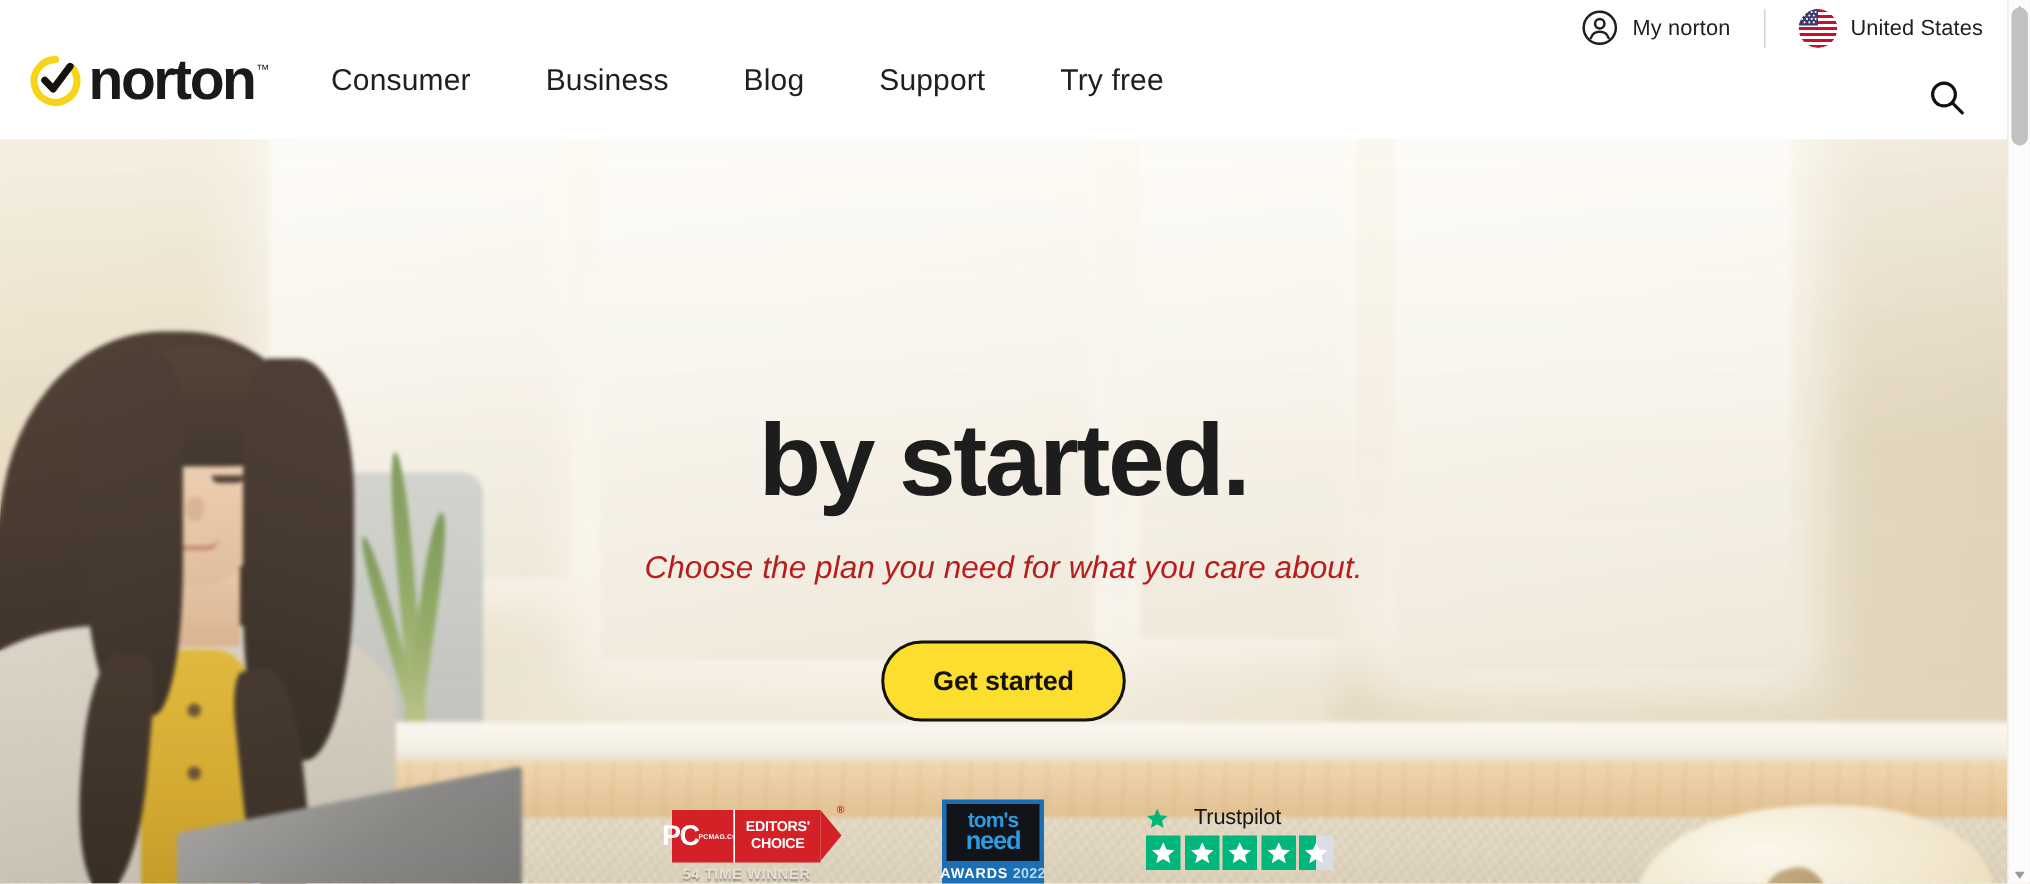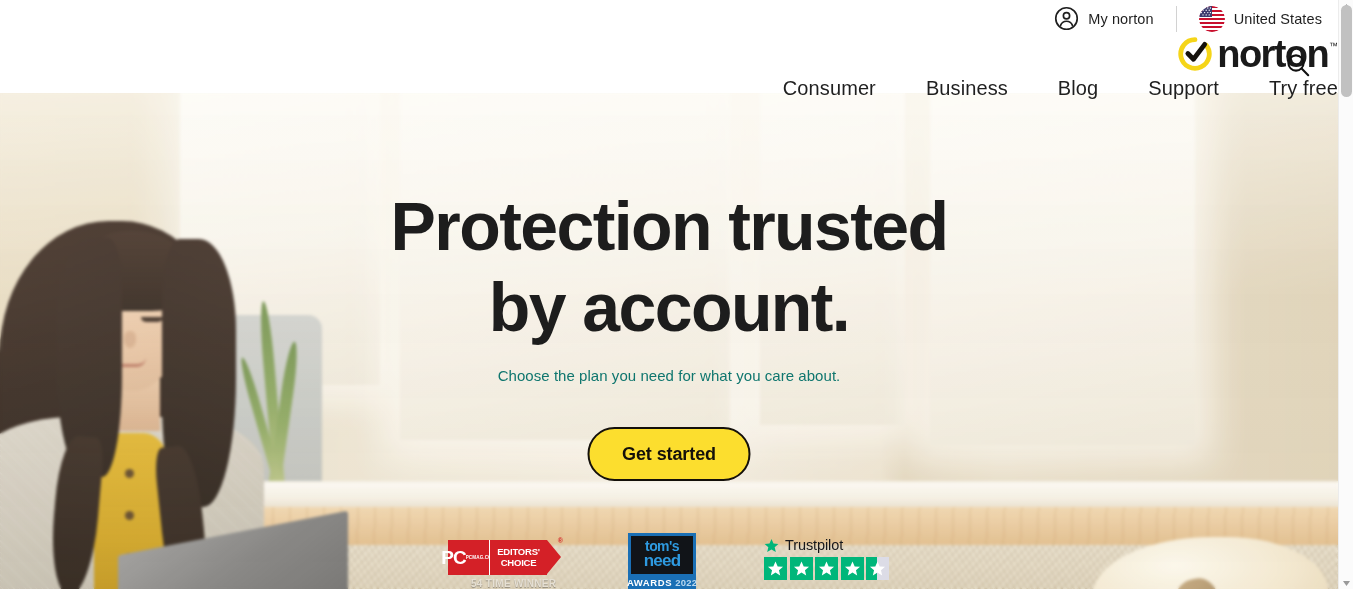--- a/index.html
+++ b/index.html
@@ -61,23 +61,22 @@
   }
 
   
   .main-nav {
     position: absolute;
     top: 37px; left: 0;
     width: 1338px;
     height: 56px;
     background: #ffffff;
     display: flex;
-    align-items: flex-end;
+    align-items: flex-start;
     z-index: 30;
-    flex-direction: column;
   }
   .logo {
     display: flex;
     align-items: center;
     margin-left: 20px;
     cursor: pointer;
     position: relative;
   }
   .logo-mark { width: 34px; height: 34px; display: block; margin-right: 5px; }
   .logo-word {
@@ -359,23 +358,24 @@
     font-weight: bold;
     color: #1d1d1d;
     letter-spacing: -1.6px;
   }
   .hero-sub {
     position: absolute;
     left: 50%;
     transform: translateX(-50%);
     top: 274px;
     width: 820px;
-    font-size: 15px;
-    color: #0f766e;
+    font-size: 21px;
+    color: #b91c1c;
     letter-spacing: .05px;
+    font-style: italic;
   }
   .cta {
     position: absolute;
     left: 50%;
     transform: translateX(-50%);
     top: 334px;
     width: 163px;
     height: 54px;
     border-radius: 30px;
     background: #fcde2e;
@@ -447,21 +447,21 @@
   .pcmag-ec {
     color: #ffffff; font-weight: bold; font-size: 9.5px;
     line-height: 10.5px; letter-spacing: -.2px; text-align: center;
   }
   .pcmag-reg {
     position: absolute; right: -16px; top: -3px;
     color: #d42027; font-size: 7px; font-weight: bold;
   }
   .pcmag-sub {
     color: #e6e0d4; font-size: 10px; font-weight: bold;
-    letter-spacing: .3px; margin-top: 3px; margin-left: 23px;
+    letter-spacing: .3px; margin-top: 3px; margin-left: 7px;
     text-shadow: 0 1px 1px rgba(0,0,0,.35);
   }
 
   
   .tomsguide {
     width: 68px;
     background: #1a6fb5;
     padding: 3px;
     text-align: center;
   }
@@ -484,21 +484,21 @@
   .tg-aw-word {
     color: #ffffff; font-weight: bold; font-size: 9.5px; letter-spacing: .6px;
   }
   .tg-aw-year {
     color: #b9d8ef; font-weight: bold; font-size: 9.5px; letter-spacing: .2px;
   }
 
   
   .trustpilot { width: 126px; margin-top: 4px; }
   .tp-head {
-    display: flex; align-items: center; gap: 6px; margin-bottom: 4px;
+    display: flex; align-items: center; gap: 17px; margin-bottom: 4px;
   }
   .tp-star-logo { width: 15px; height: 15px; display: block; }
   .tp-name {
     color: #16161a; font-size: 14.5px; letter-spacing: -.1px; font-weight: normal;
   }
   .tp-stars { display: flex; gap: 2.5px; }
   .tp-box {
     width: 23px; height: 23px;
     background: #00b67a;
     display: flex; align-items: center; justify-content: center;
@@ -671,22 +671,22 @@
       </div>
 
       <div class="laptop"></div>
 
       <div class="hero-soften"></div>
       <div class="hero-veil"></div>
     </div>
 
     <div class="hero-content">
       <h1 class="hero-title">
-        <span>Protection trusted</span><br>
-        <span>by account.</span>
+        <br>
+        <span>by started.</span>
       </h1>
 
       <p class="hero-sub">Choose the plan you need for what you care about.</p>
 
       <button class="cta">Get started</button>
     </div>
 
     <div class="badges">
 
       <div class="badge pcmag">

